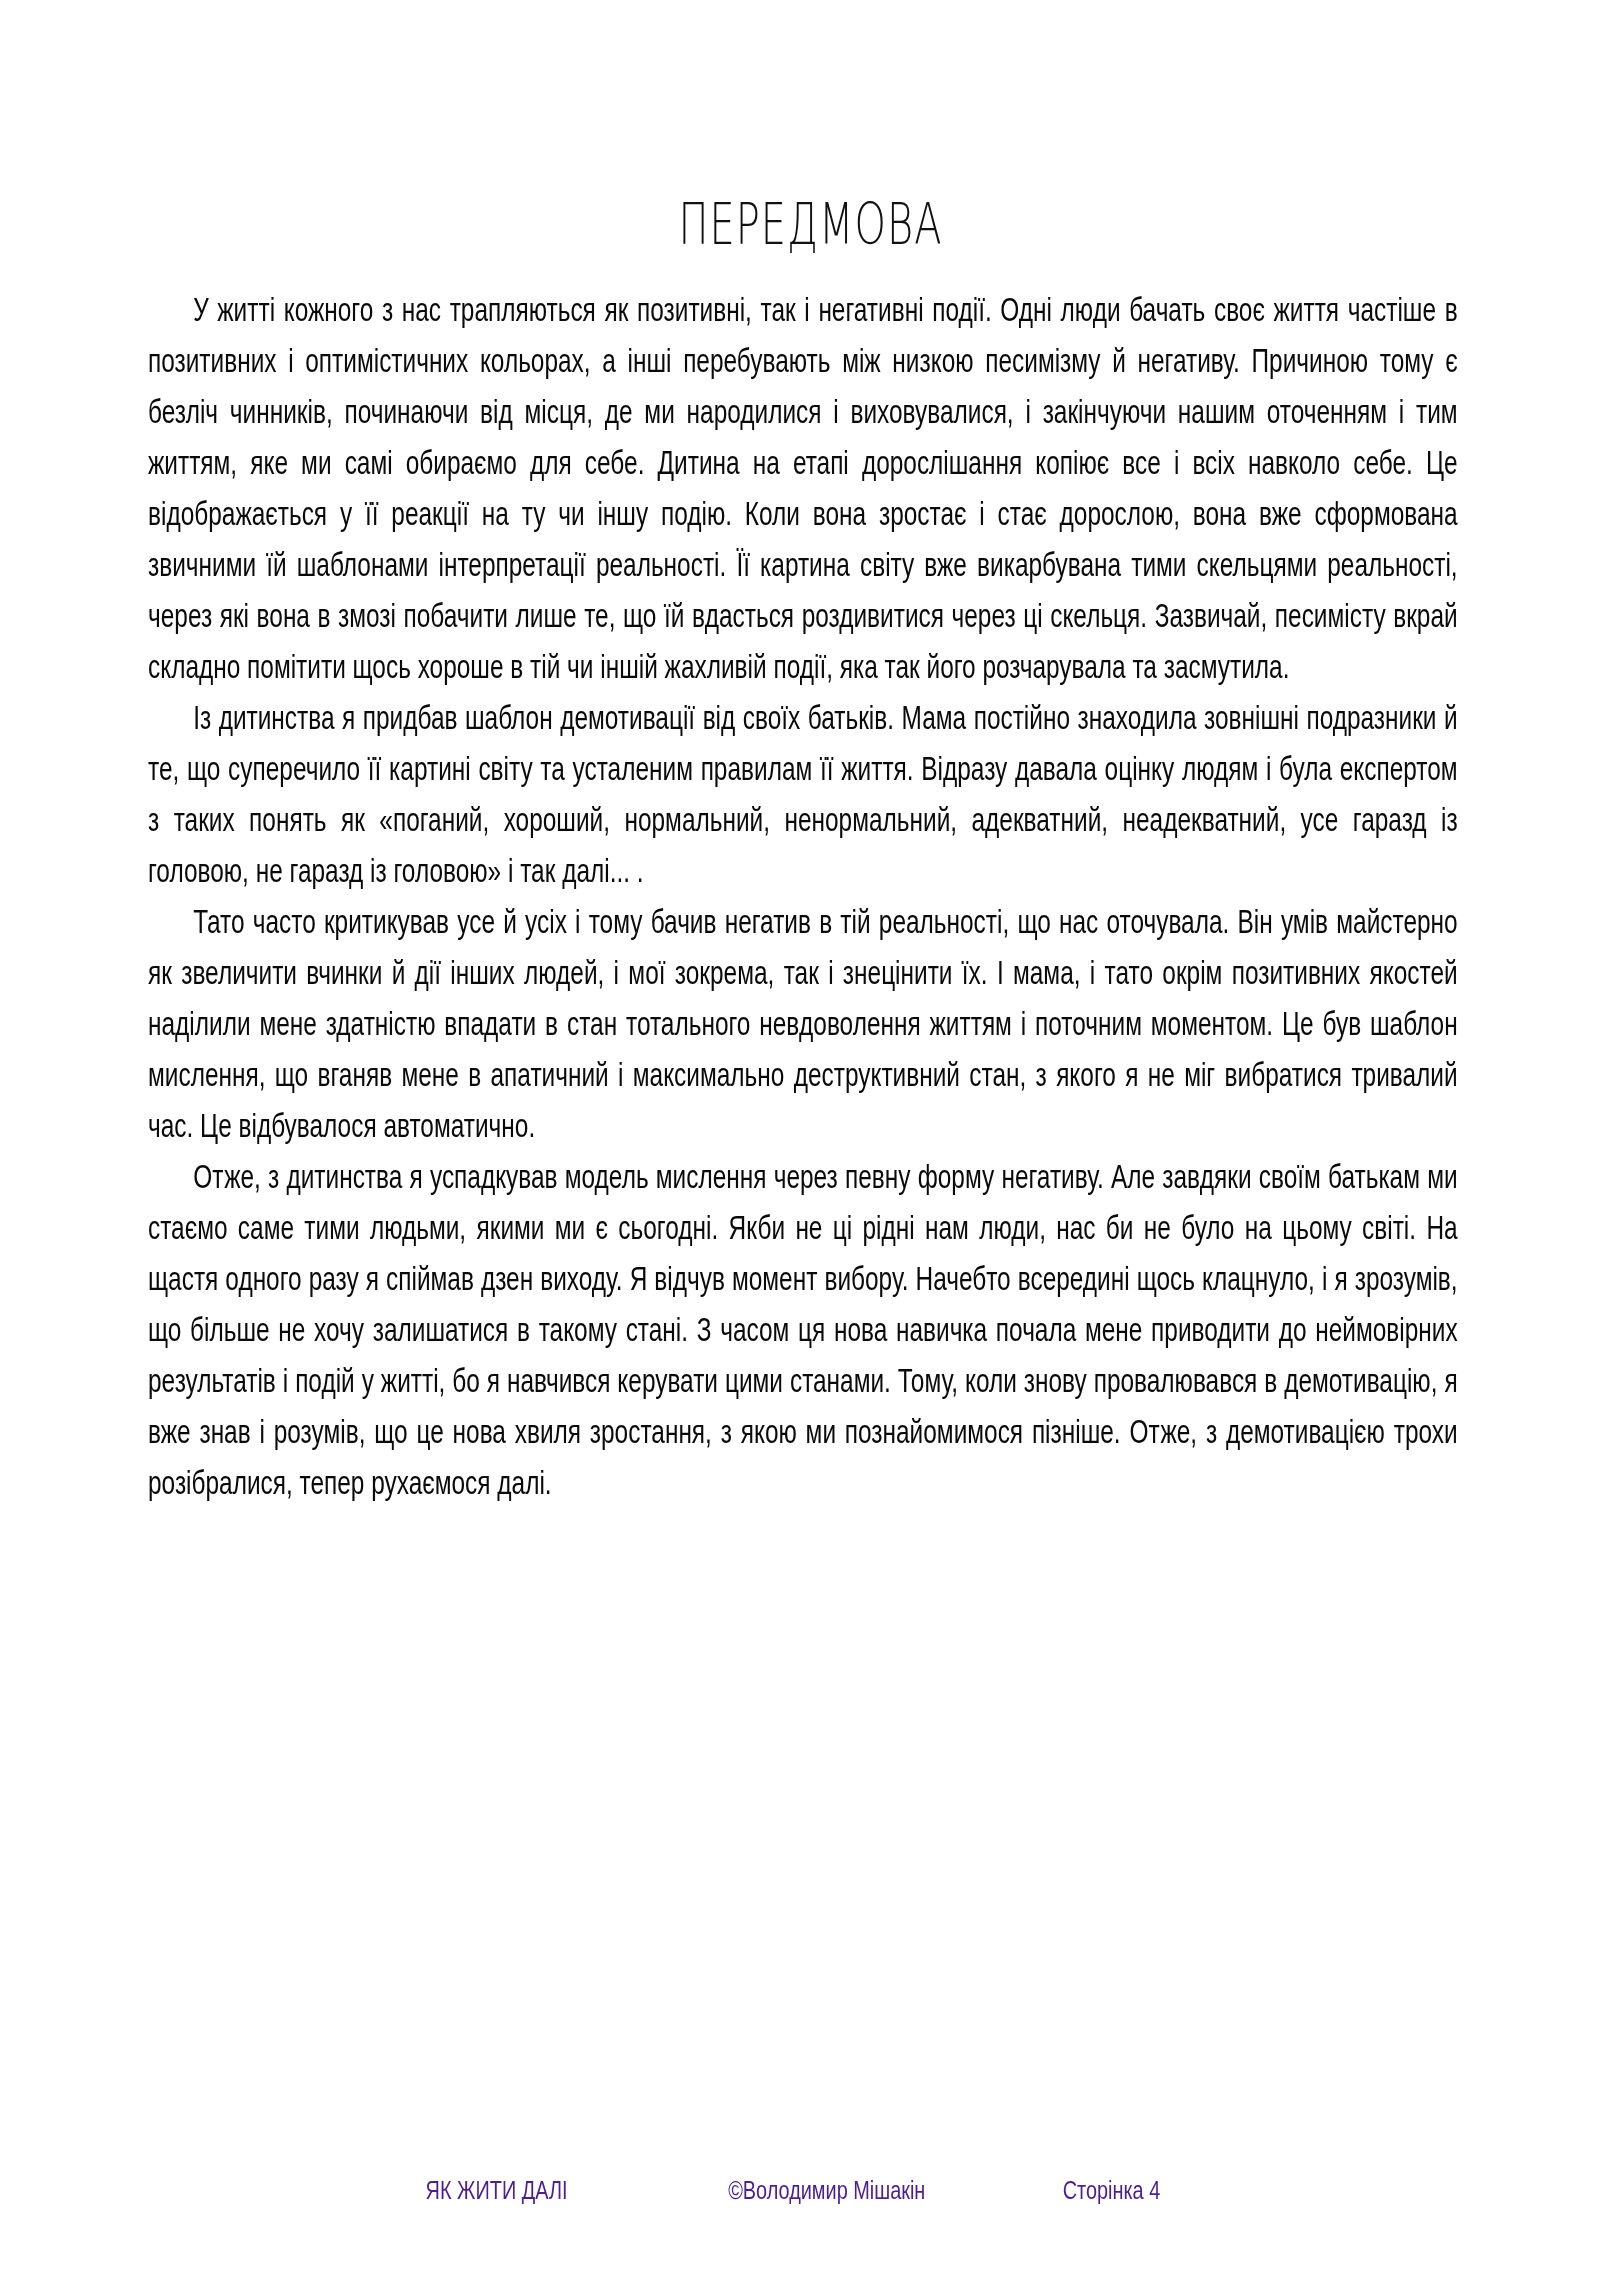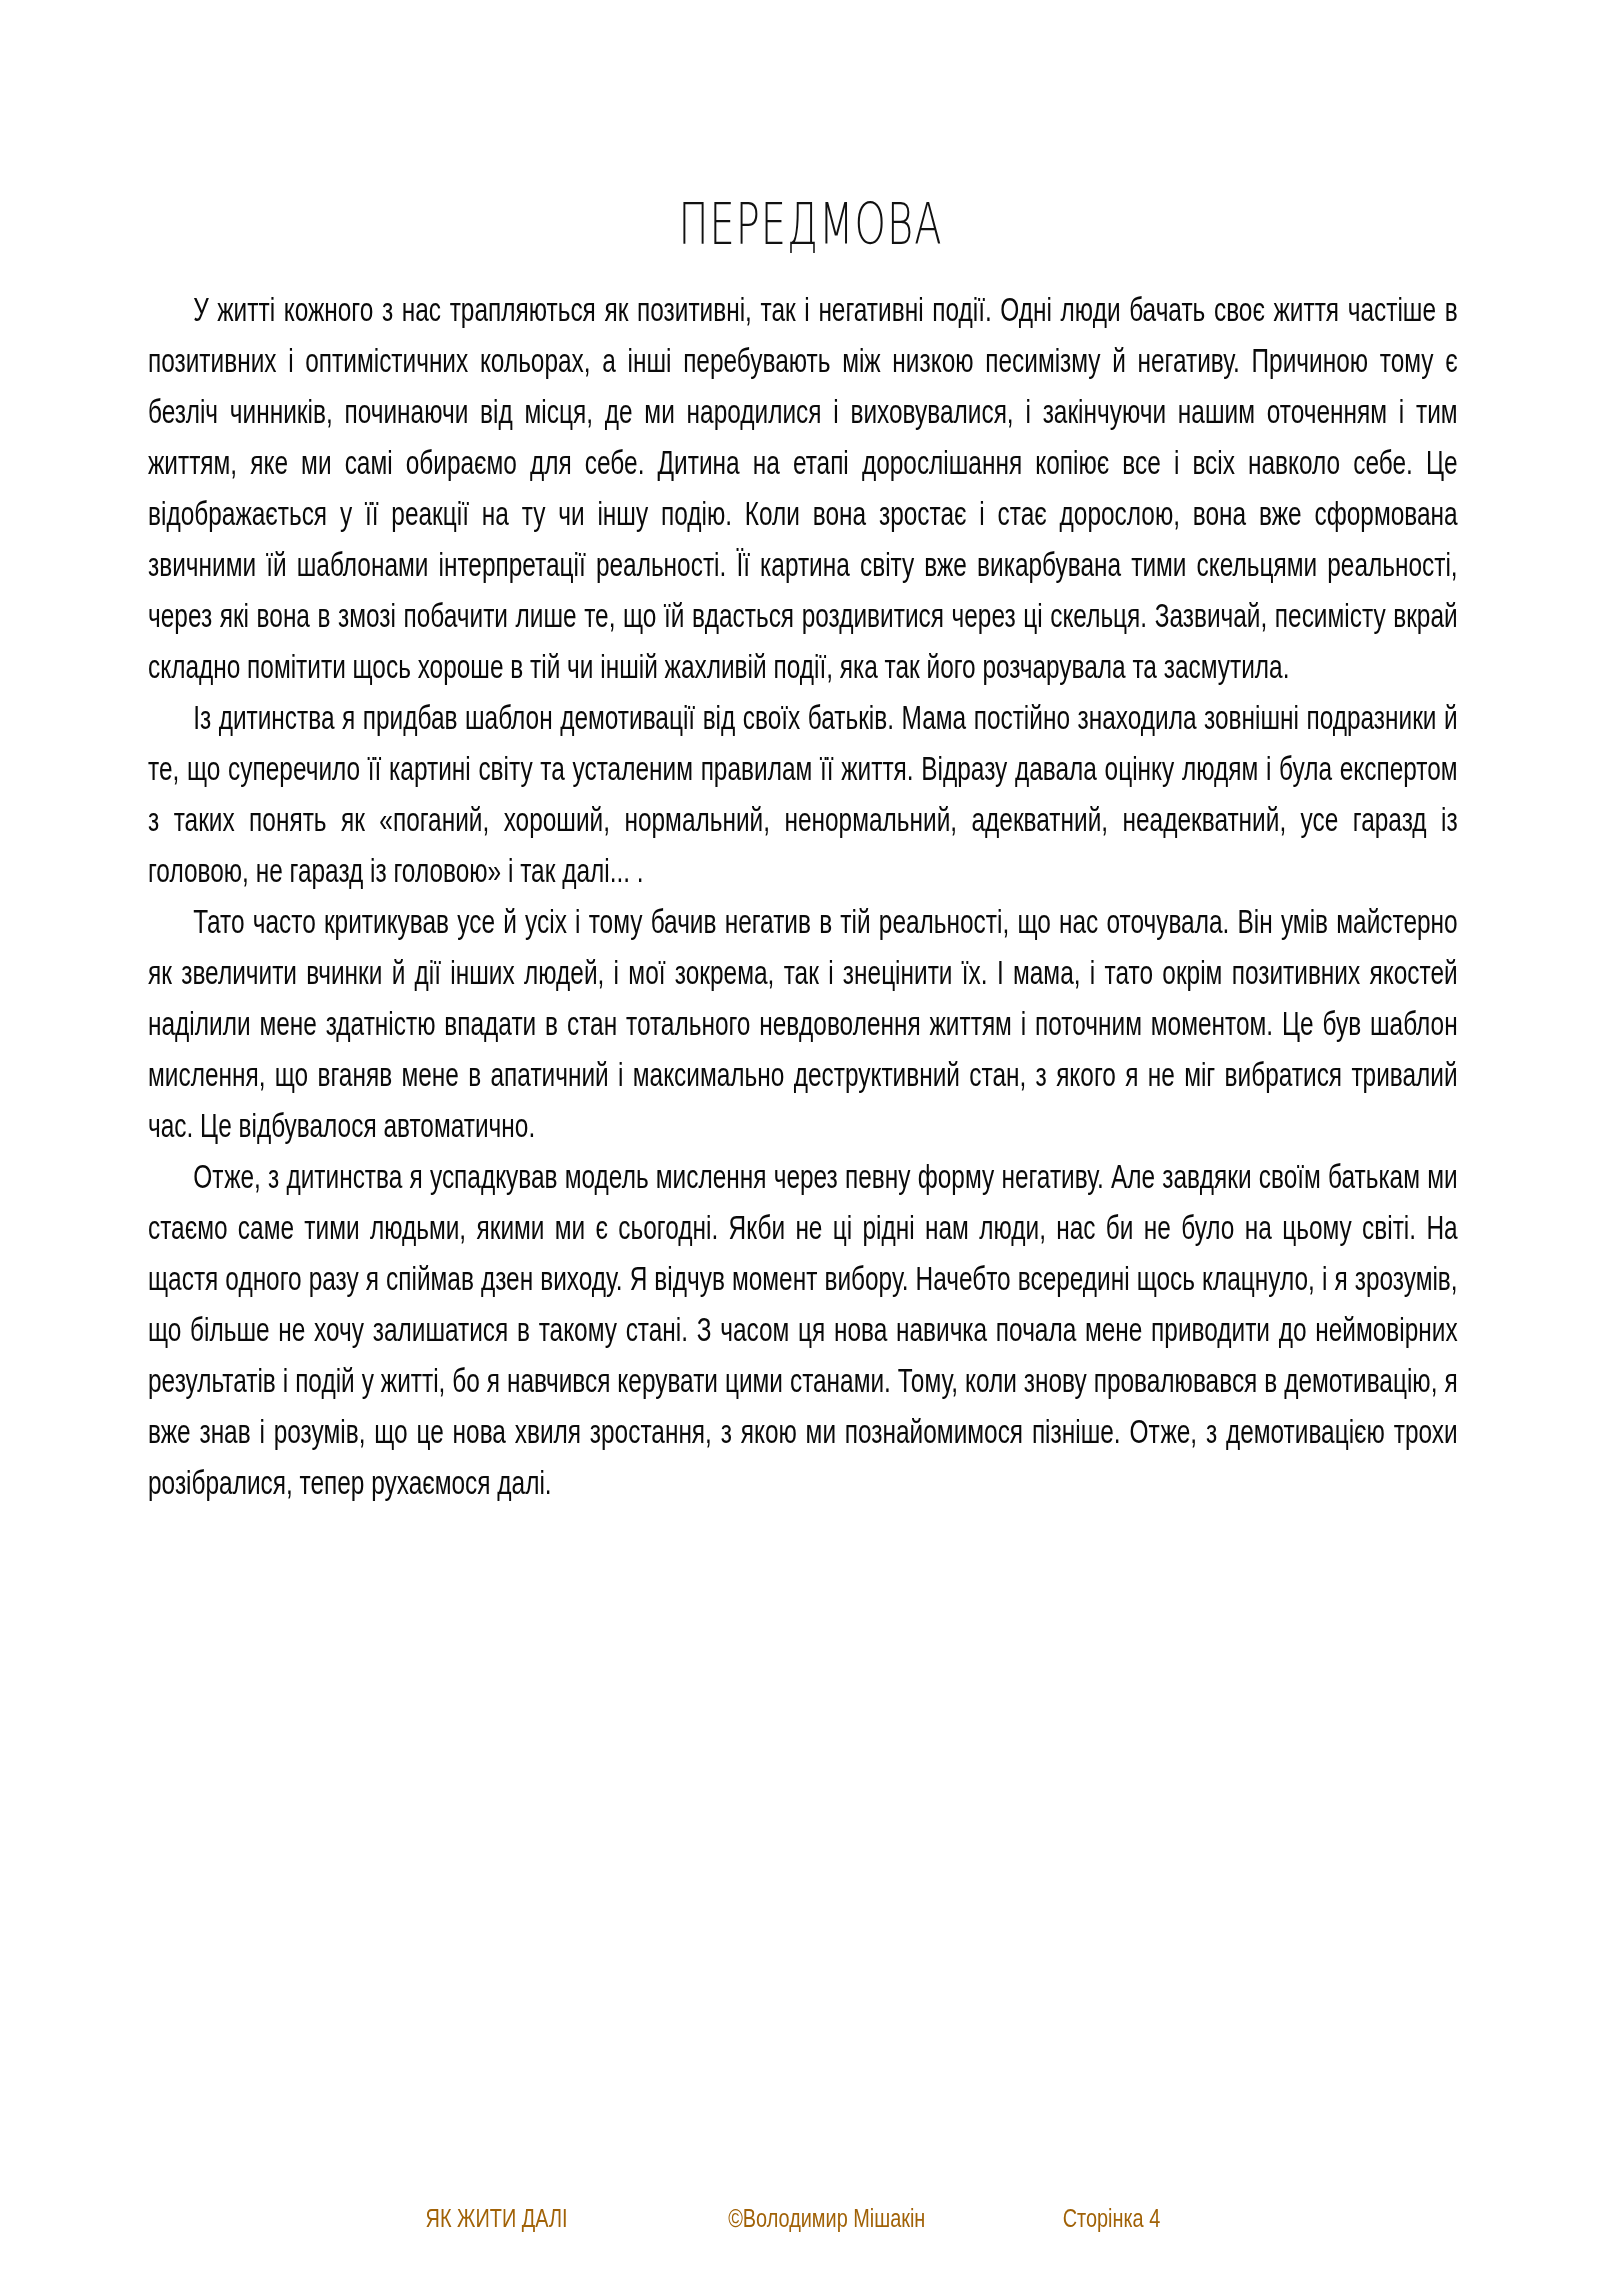--- a/index.html
+++ b/index.html
@@ -69,23 +69,22 @@
   .footer {
     position: absolute;
     top: 2174px;
     left: 0;
     width: 1586px;
     display: flex;
     justify-content: center;
     align-items: baseline;
     font-size: 25.5px;
     line-height: 33px;
-    color: #a16207;
+    color: #4c1d95;
     font-family: "Liberation Sans", "DejaVu Sans", sans-serif;
-    margin-top: 28px;
   }
   .footer-inner {
     display: flex;
     align-items: baseline;
     transform: scaleX(0.78);
     transform-origin: center center;
     white-space: nowrap;
   }
   .footer-cell {
     display: inline-block;

